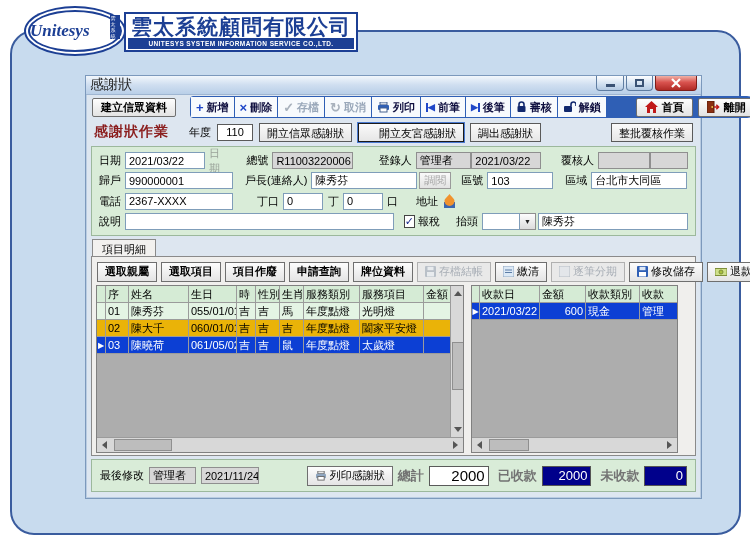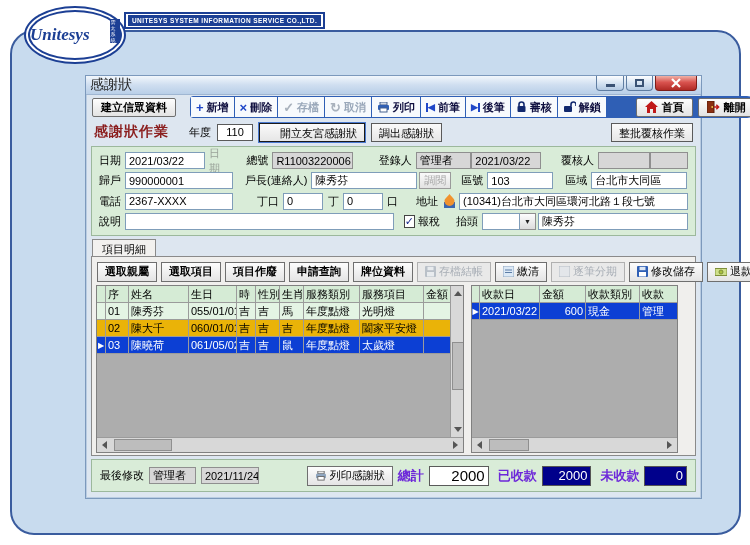--- a/index.html
+++ b/index.html
@@ -3,21 +3,21 @@
 <meta charset="utf-8">
 <style>
 * {box-sizing:border-box; margin:0; padding:0;}
 body {width:750px; height:545px; background:#fff; font-family:"Liberation Sans","DejaVu Sans",sans-serif; overflow:hidden;}
 .page {position:relative; width:750px; height:545px; background:#fff;}
 
 
 .frame {position:absolute; left:10px; top:30px; width:731px; height:505px; background:#c8dbee; border:2px solid #3a5c9e; border-radius:24px;}
 
 
-.logo-oval {position:absolute; left:28px; top:10px; width:94px; height:50px; background:#fff; border:2px solid #1c3f94; border-radius:50%; box-shadow:0 0 0 2px #fff,0 0 0 4px #1c3f94; display:flex; align-items:center; justify-content:center; z-index:3;gap:24px;}
+.logo-oval {position:absolute; left:28px; top:10px; width:94px; height:42px; background:#fff; border:2px solid #1c3f94; border-radius:50%; box-shadow:0 0 0 2px #fff,0 0 0 4px #1c3f94; display:flex; align-items:center; justify-content:center; z-index:3;gap:24px;}
 .logo-script {font-family:"Liberation Serif","DejaVu Serif",serif; font-style:italic; font-weight:bold; color:#1c3f94; font-size:17px;}
 .logo-cap {font-size:5px; color:#fff; background:#1c3f94; padding:0 1px; margin-left:-4px; margin-top:-8px;}
 .brand {position:absolute; left:124px; top:12px; z-index:3; background:#fff; border:2px solid #1c3f94; padding:1px 2px;}
 .brand-zh {font-size:21px; font-weight:bold; color:#1c3f94; letter-spacing:1px; line-height:23px; padding:0 3px;}
 .brand-en {background:#1c3f94; color:#fff; font-size:6.5px; font-weight:bold; letter-spacing:.4px; padding:2px 4px; text-align:center;}
 
 
 .window {position:absolute; left:85px; top:75px; width:617px; height:424px; background:#dde6f0; border:1px solid #7c99bc; box-shadow:0 0 0 1px #b9cce2 inset; z-index:2;}
 .titlebar {height:19px; background:linear-gradient(#f2f7fc,#cfdef0 50%,#b9cfe8); display:flex; align-items:center; padding:0 4px; border-bottom:1px solid #9fb6d2;}
 .title-text {font-size:14px; color:#222;}
@@ -95,36 +95,37 @@
 .tri-lf {width:0; height:0; border-top:4px solid transparent; border-bottom:4px solid transparent; border-right:5px solid #555;}
 .tri-rt {width:0; height:0; border-top:4px solid transparent; border-bottom:4px solid transparent; border-left:5px solid #555;}
 .vtrack {flex:1; width:15px; position:relative;}
 .vthumb {position:absolute; top:34%; left:1px; width:13px; height:48px; background:#bdbdbd; border:1px solid #8f8f8f;}
 .hscroll {height:15px; background:#d8d8d8; border-top:1px solid #9b9b9b; display:flex; align-items:center;}
 .htrack {flex:1; height:15px; position:relative;}
 .hthumb {position:absolute; left:2px; top:1px; height:12px; width:58px; background:#bdbdbd; border:1px solid #8f8f8f;}
 
 
 .footer {margin:3px 5px 0 5px; background:#d9ecd8; border:1px solid #9cb89c; height:33px; display:flex; align-items:center; padding:0 8px; gap:5px;}
-.red-lbl {color:#6d28d9; font-size:13px; font-weight:bold; white-space:nowrap;text-align:center;}
+.red-lbl {color:#737373; font-size:13px; font-weight:bold; white-space:nowrap;text-align:center;}
 .total-inp {width:60px; height:20px; border:1px solid #5a5a5a; background:#fff; font-size:15px; text-align:right; padding:0 3px;}
 .navy {width:66px; height:20px; background:#00008b; border:1px solid #555; color:#fff; font-size:13px; display:flex; align-items:center; justify-content:flex-end; padding:0 3px;}
 .ico-svg {display:inline-flex; align-items:center;}
 </style>
 </head>
 <body>
 
 <div class="page">
   <div class="frame"></div>
 
   <div class="logo-oval">
     <span class="logo-script">Unitesys</span>
     <span class="logo-cap">雲太系統</span>
   </div>
   <div class="brand">
+    <div class="brand-zh">雲太系統顧問有限公司</div>
     <div class="brand-en">UNITESYS SYSTEM INFORMATION SERVICE CO.,LTD.</div>
   </div>
 
   <div class="window">
     
     <div class="titlebar">
       <span class="title-text">感謝狀</span>
       <div class="caption-buttons">
         <div class="cap-btn min">
             <div class="min-glyph"></div>
@@ -222,20 +223,21 @@
           <span>離開</span>
         </button>
       </div>
     </div>
 
     
     <div class="action-row">
       <span class="op-title">感謝狀作業</span>
       <span class="lbl">年度</span>
       <input class="year-inp" value="110" style="">
+      <button class="flatbtn">開立信眾感謝狀</button>
       <button class="flatbtn focused">開立友宮感謝狀</button>
       <button class="flatbtn">調出感謝狀</button>
       <div class="spacer"></div>
       <button class="flatbtn">整批覆核作業</button>
     </div>
 
     
     <div class="form-panel">
       <div class="frow">
         <span class="lbl">日期</span>
@@ -269,21 +271,20 @@
         <span class="lbl" style="margin-left:5px;">丁</span>
         <input class="inp" style="width: 40px;" value="0">
         <span class="lbl" style="margin-left:4px;">口</span>
         <span class="lbl" style="margin-left:14px;">地址</span>
         <span class="addr-ico ico-svg">
             <svg width="15" height="15" viewBox="0 0 15 15">
               <rect x="2" y="8" width="11" height="6" fill="#3a66b0"></rect>
               <path d="M7.5 0 C9.5 3 12.5 4.5 12.5 7 A5 5 0 0 1 2.5 7 C2.5 4.5 5.5 3 7.5 0 Z" fill="#f0922e"></path>
             </svg>
           </span>
-        <input class="inp" style="flex: 1 1 0%;" value="(10341)台北市大同區環河北路１段七號">
       </div>
       <div class="frow">
         <span class="lbl">說明</span>
         <input class="inp" style="width: 312px;" value="">
         <span class="chk" style="margin-left:10px;">
             <span>✓</span>
           </span>
         <span class="lbl" style="margin-left:3px;">報稅</span>
         <span class="lbl" style="margin-left:12px;">抬頭</span>
         <span class="combo">

